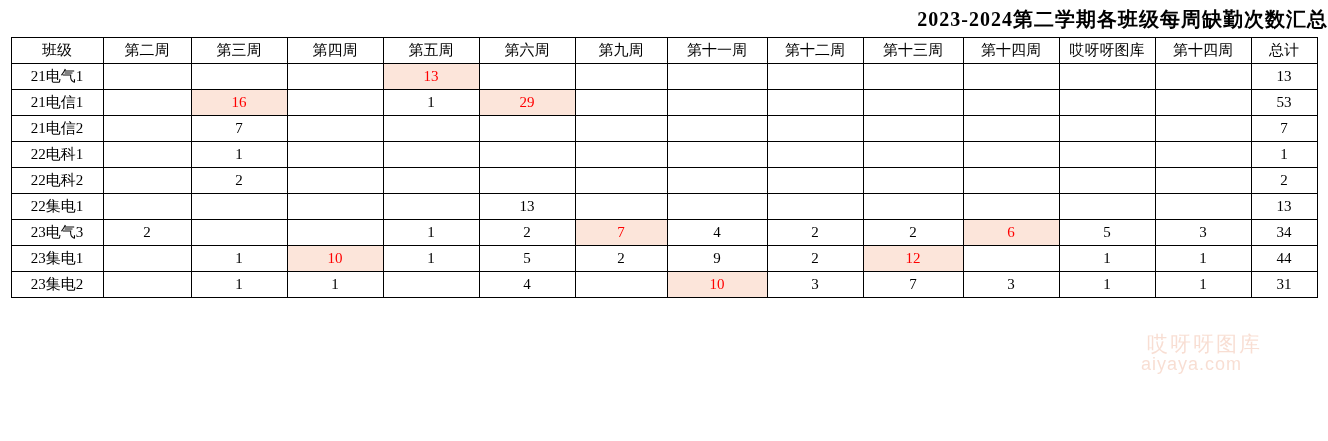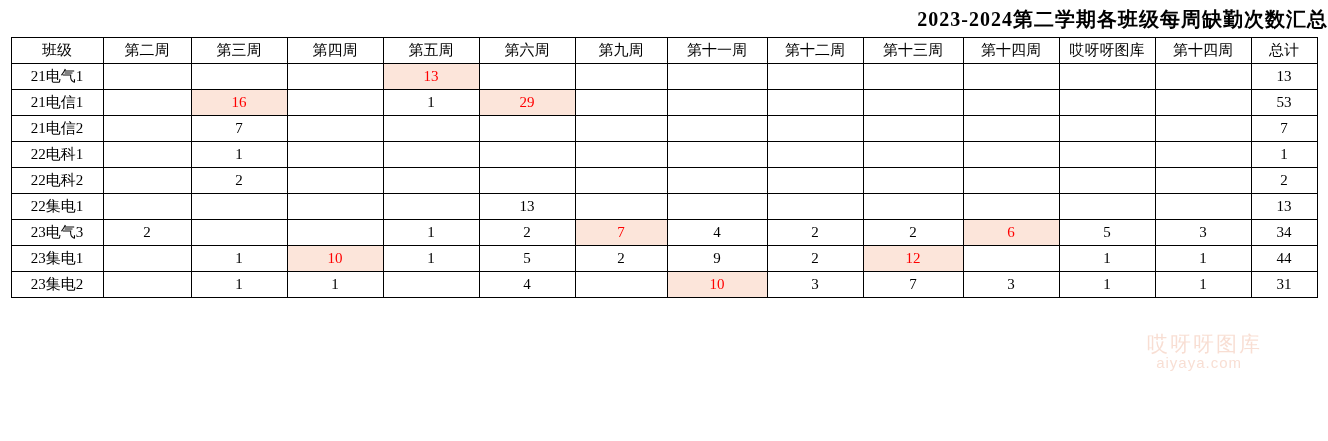--- a/index.html
+++ b/index.html
@@ -75,21 +75,21 @@
   }
   .wm1 {
     right: 66px;
     top: 330px;
     font-size: 21px;
     letter-spacing: 2px;
   }
   .wm2 {
     right: 86px;
     top: 354px;
-    font-size: 15px;
+    font-size: 18px;
     letter-spacing: 1px;
   }
 </style>
 </head>
 <body>
 
 <div class="page">
 
   <div class="title">2023-2024第二学期各班级每周缺勤次数汇总</div>
 

